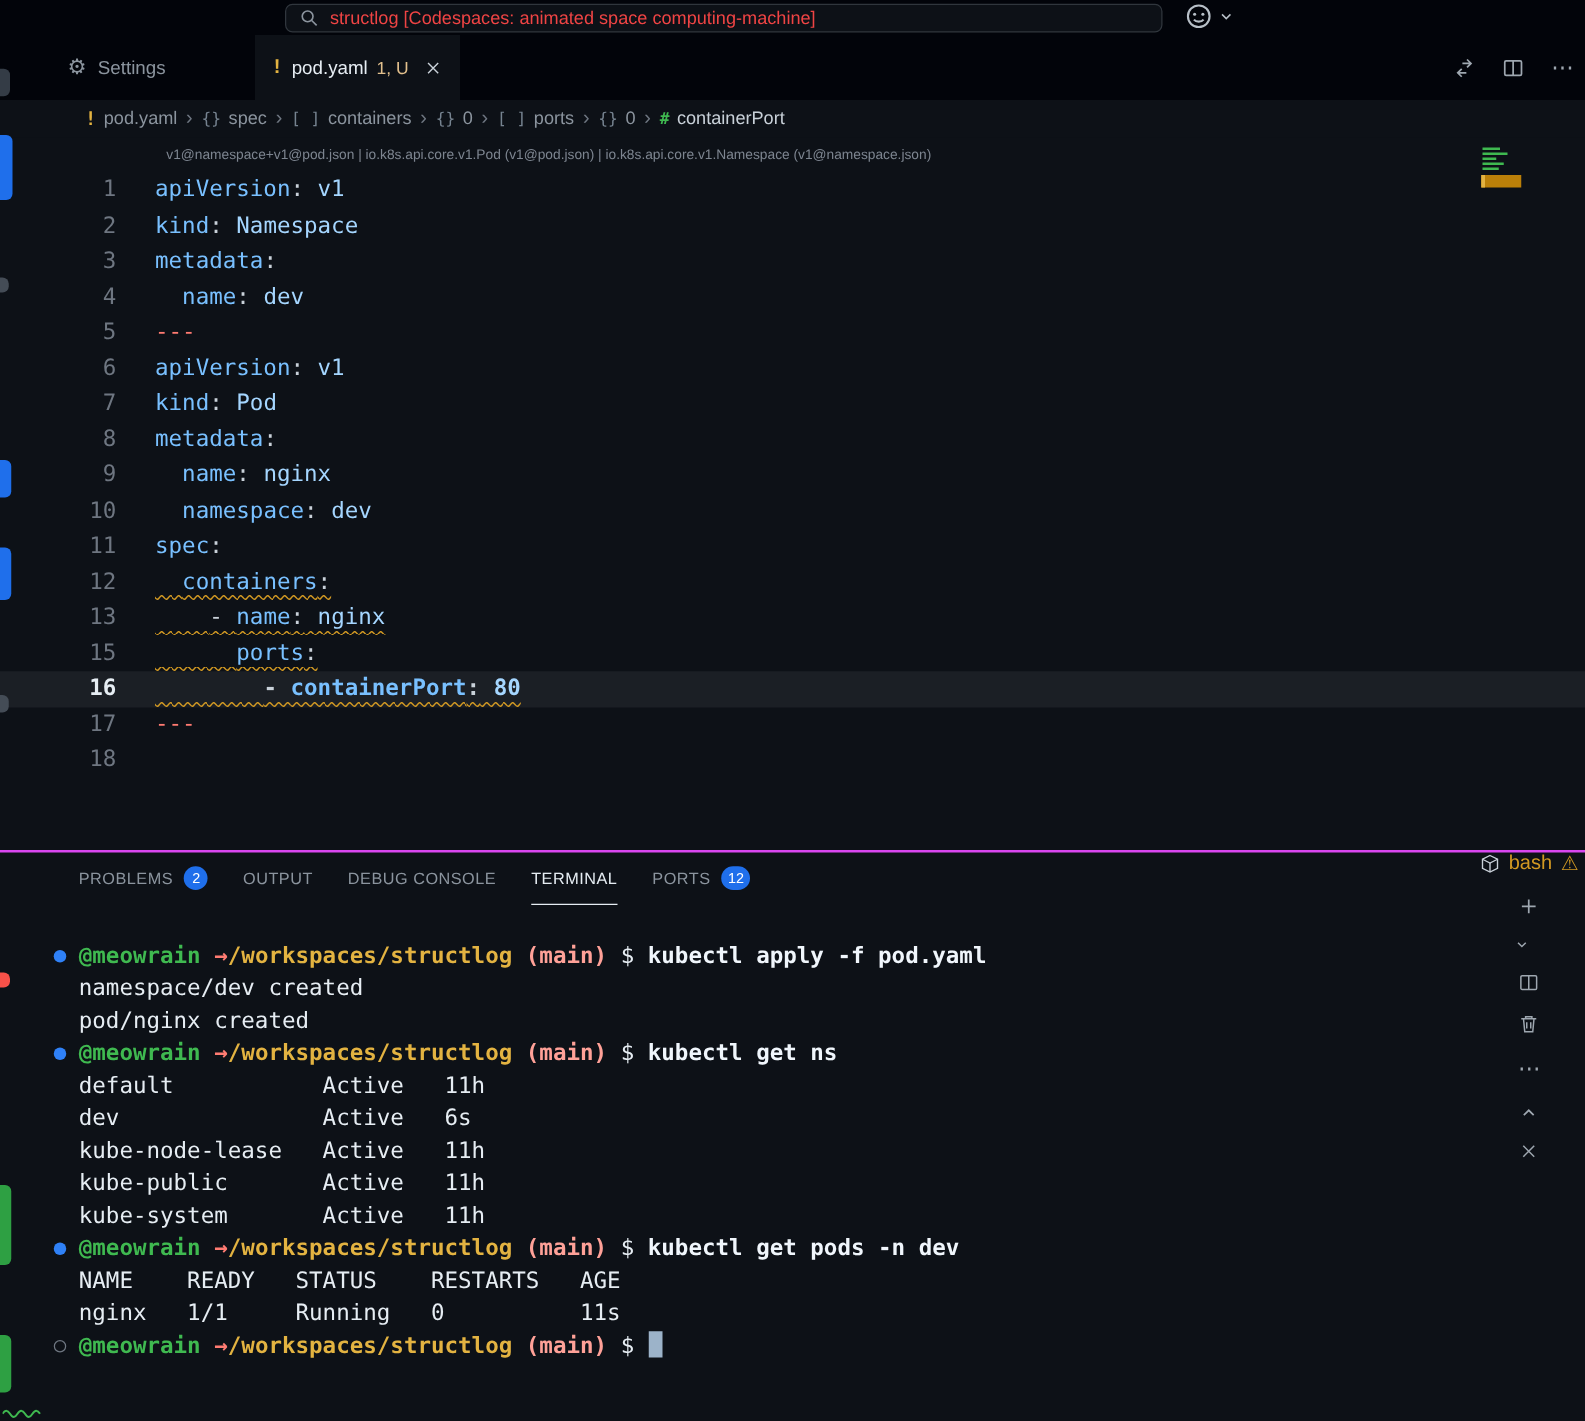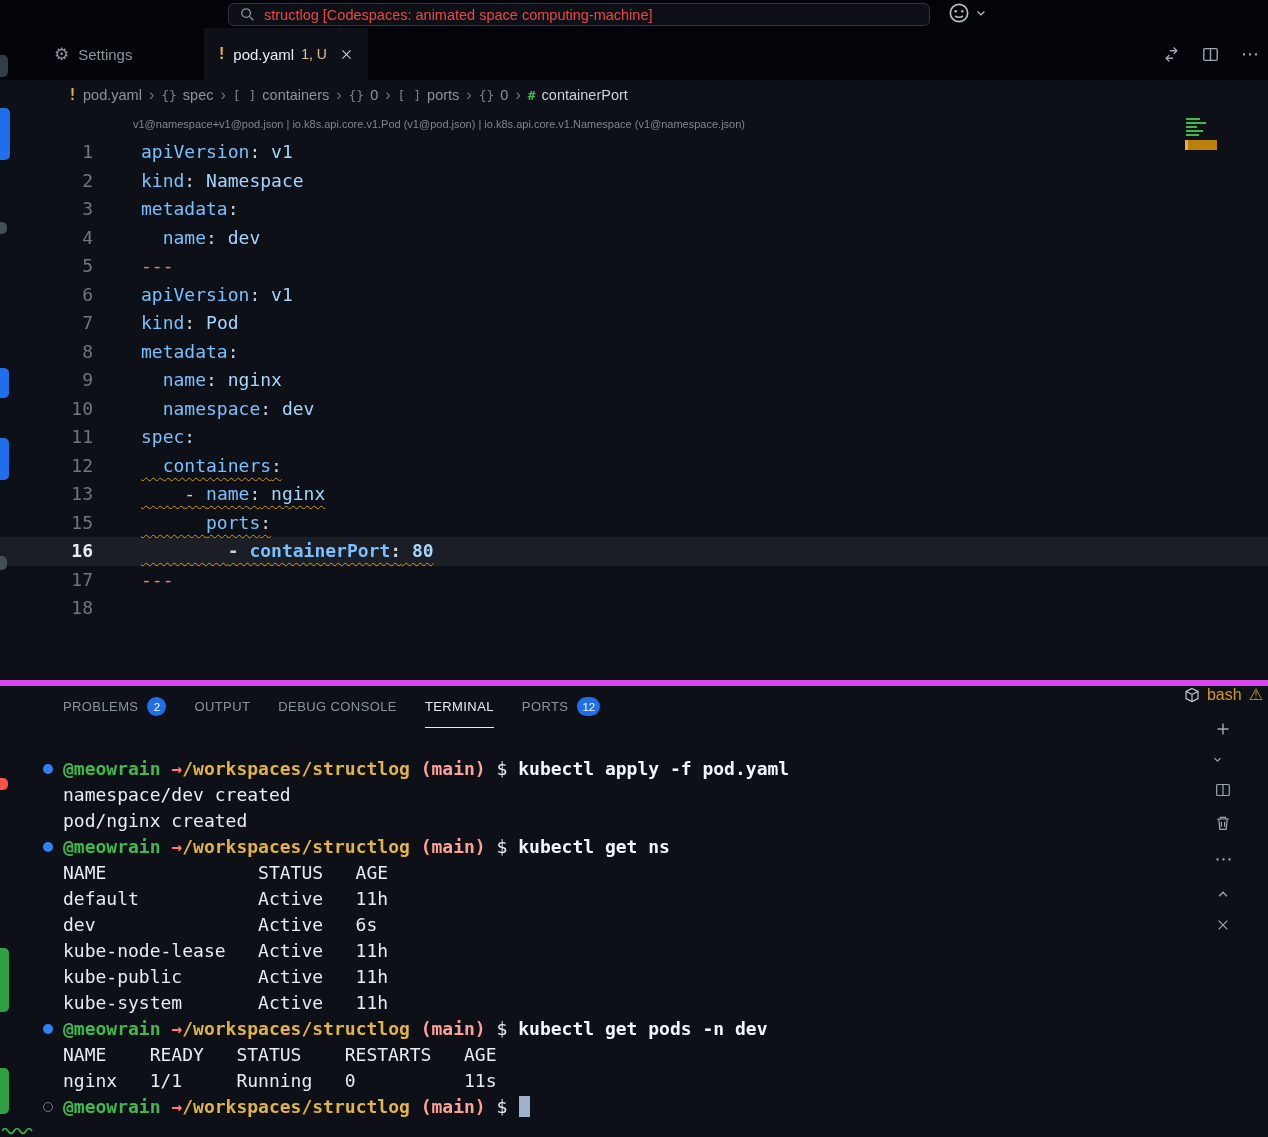--- a/index.html
+++ b/index.html
@@ -45,36 +45,36 @@
 
   
   .editor{position:relative;height:570px;background:var(--bg);overflow:hidden;}
   .schema-hint{height:28px;display:flex;align-items:center;padding-left:133px;font-size:11px;
     color:#7d8590;white-space:nowrap;}
   .code-lines{font-family:"DejaVu Sans Mono",monospace;font-size:18px;line-height:28.5px;}
   .code-line{display:flex;height:28.5px;}
   .code-line.active{background:rgba(110,118,129,0.14);font-weight:bold;}
   .ln{flex:none;width:93px;text-align:right;color:var(--lnGray);user-select:none;}
   .code-line.active .ln{color:var(--textBright);}
-  .code{margin-left:48px;white-space:pre;color:var(--text);}
+  .code{margin-left:31px;white-space:pre;color:var(--text);}
   .code.squiggle{text-decoration-line:underline;text-decoration-style:wavy;
     text-decoration-color:var(--warnDull);text-decoration-thickness:1px;
     text-underline-offset:5px;text-decoration-skip-ink:none;}
   .tk-key{color:var(--keyBlue);}
   .tk-val{color:var(--valBlue);}
   .tk-p{color:#c9d1d9;}
   .tk-sep{color:var(--sepRed);}
 
   
   .minimap{position:absolute;right:51px;top:6px;width:32px;}
   .mm-line{height:2px;margin:2px 0 0 1px;background:#3fb950;}
   .mm-warn{height:10px;margin-top:4px;background:#bb8009;border-left:3px solid #e3b341;}
 
   
-  .panel{border-top:6px solid #d946ef;background:var(--bg);height:456px;}
+  .panel{border-top:2px solid #d946ef;background:var(--bg);height:456px;}
   .panel-header{height:42px;display:flex;align-items:stretch;padding-left:63px;}
   .panel-tabs{display:flex;align-items:stretch;}
   .panel-tab{display:flex;align-items:center;gap:9px;font-size:13px;letter-spacing:.4px;
     color:#8b949e;margin-right:28px;border-bottom:1px solid transparent;cursor:default;}
   .panel-tab.active{color:var(--textBright);border-bottom-color:#e6edf3;}
   .pt-badge{background:var(--badgeBlue);color:#fff;border-radius:10px;min-width:19px;height:19px;
     padding:0 5px;font-size:11.5px;display:flex;align-items:center;justify-content:center;letter-spacing:0;}
   .panel-actions{margin-left:auto;display:flex;align-items:center;gap:17px;padding-right:5px;color:#9ea7b0;flex-direction:column;}
   .shell-group{display:flex;align-items:center;gap:7px;color:var(--warnDull);}
   .shell-cube{color:#c9d1d9;}
@@ -350,21 +350,20 @@
       </span>
     </div>
   </div>
 
   <div class="terminal">
     <div>
         <div class="t-row"><span class="t-dot"></span><span class="t-user">@meowrain</span><span class="t-plain"> </span><span class="t-arrow">→</span><span class="t-path">/workspaces/structlog</span><span class="t-plain"> </span><span class="t-branch">(main)</span><span class="t-plain"> </span><span class="t-dollar">$</span><span class="t-plain"> </span><span class="t-cmd">kubectl apply -f pod.yaml</span></div>
         <div class="t-row"><span class="t-out">namespace/dev created</span></div>
         <div class="t-row"><span class="t-out">pod/nginx created</span></div>
         <div class="t-row"><span class="t-dot"></span><span class="t-user">@meowrain</span><span class="t-plain"> </span><span class="t-arrow">→</span><span class="t-path">/workspaces/structlog</span><span class="t-plain"> </span><span class="t-branch">(main)</span><span class="t-plain"> </span><span class="t-dollar">$</span><span class="t-plain"> </span><span class="t-cmd">kubectl get ns</span></div>
-        <div class="t-row"><span class="t-out">NAME              STATUS   AGE</span></div>
         <div class="t-row"><span class="t-out">default           Active   11h</span></div>
         <div class="t-row"><span class="t-out">dev               Active   6s</span></div>
         <div class="t-row"><span class="t-out">kube-node-lease   Active   11h</span></div>
         <div class="t-row"><span class="t-out">kube-public       Active   11h</span></div>
         <div class="t-row"><span class="t-out">kube-system       Active   11h</span></div>
         <div class="t-row"><span class="t-dot"></span><span class="t-user">@meowrain</span><span class="t-plain"> </span><span class="t-arrow">→</span><span class="t-path">/workspaces/structlog</span><span class="t-plain"> </span><span class="t-branch">(main)</span><span class="t-plain"> </span><span class="t-dollar">$</span><span class="t-plain"> </span><span class="t-cmd">kubectl get pods -n dev</span></div>
         <div class="t-row"><span class="t-out">NAME    READY   STATUS    RESTARTS   AGE</span></div>
         <div class="t-row"><span class="t-out">nginx   1/1     Running   0          11s</span></div>
         <div class="t-row"><span class="t-dot open"></span><span class="t-user">@meowrain</span><span class="t-plain"> </span><span class="t-arrow">→</span><span class="t-path">/workspaces/structlog</span><span class="t-plain"> </span><span class="t-branch">(main)</span><span class="t-plain"> </span><span class="t-dollar">$</span><span class="t-plain"> </span><span class="t-cursor"></span></div>
       </div>

